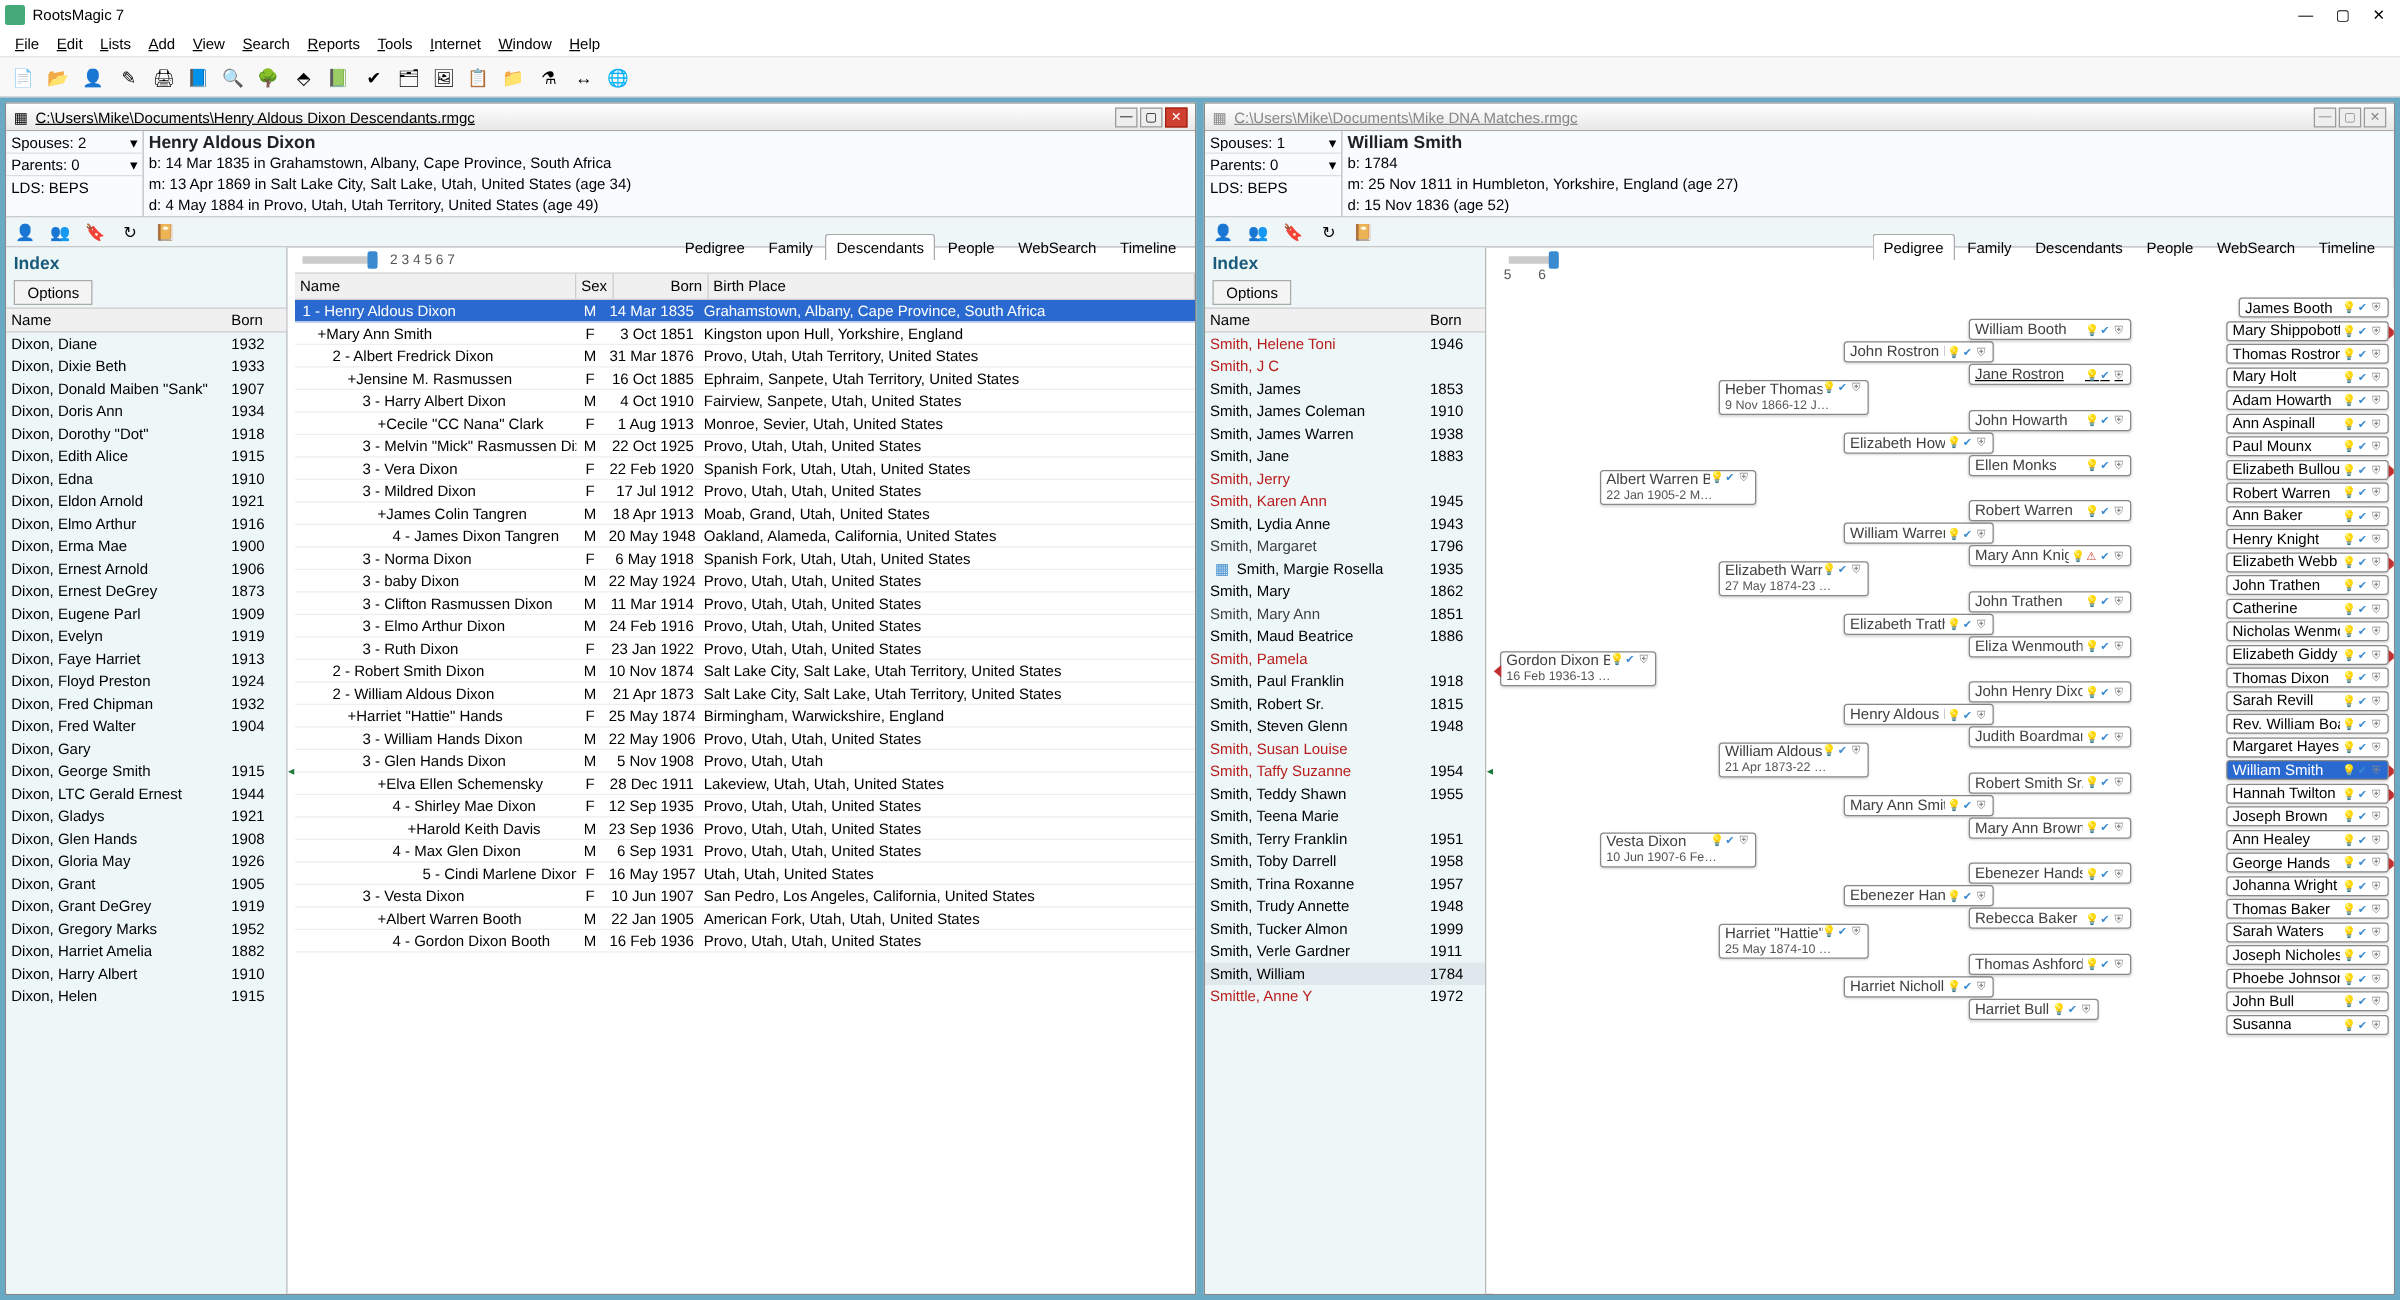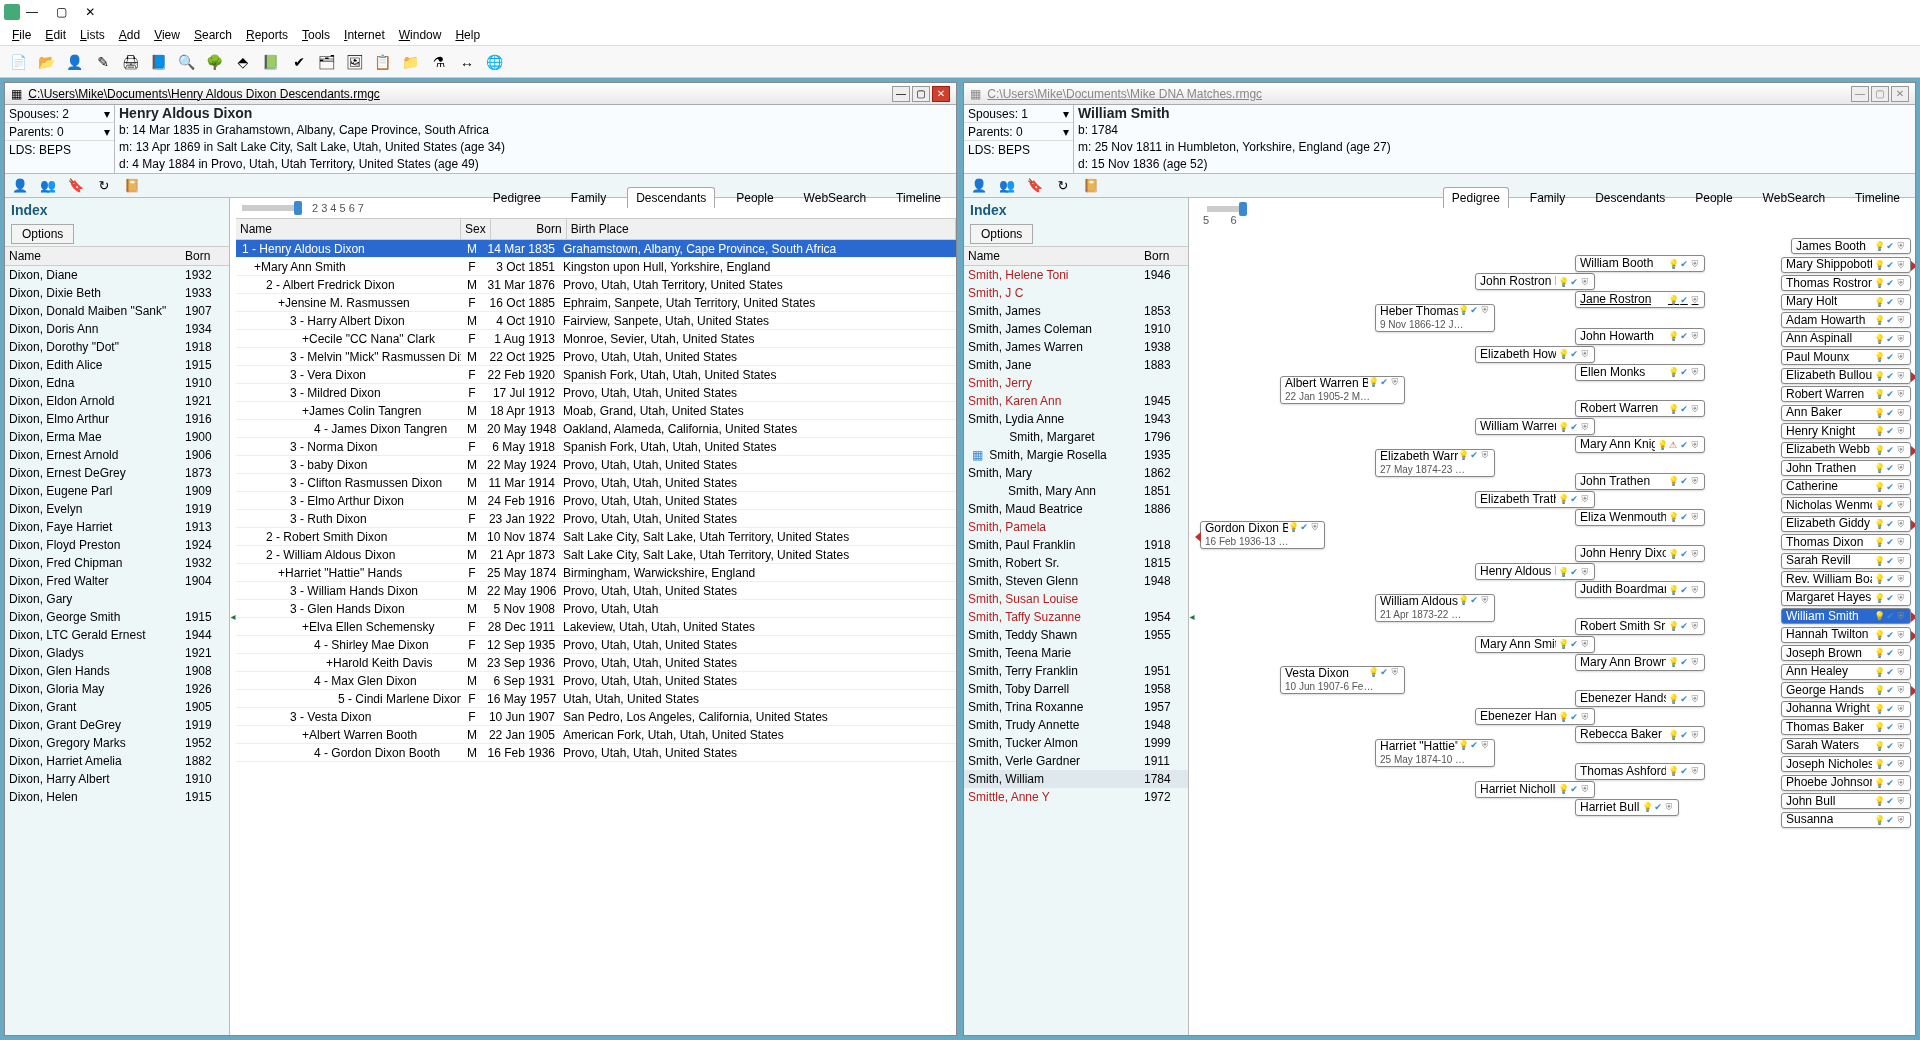--- a/index.html
+++ b/index.html
@@ -24,36 +24,36 @@
 .child-title .cbtns span.close{background:#d04030;color:#fff;border-color:#a02010;}
 .person-hdr { display:flex; border-bottom:1px solid #bbb; background:#f8fcff;}
 .person-left { width:110px; border-right:1px solid #bbb;}
 .person-left div { display:flex; align-items:center; height:18px; padding:0 4px; border-bottom:1px solid #ddd;}
 .person-left div:last-child{border-bottom:none;}
 .person-right { flex:1; padding:0 4px;}
 .person-right .pname { font-weight:bold; font-size:14px; color:#222;}
 .person-right div { height:17px; line-height:17px; white-space:nowrap;}
 .mini-tb { height:24px; background:#eef6f8; display:flex; align-items:center; gap:10px; padding:0 6px; border-bottom:1px solid #bbb;}
 .mini-tb .mbtn { width:18px;height:18px; display:flex;align-items:center;justify-content:center;font-size:13px;}
-.tabs { margin-left:auto; display:flex; gap:12px;margin-top:23px;}
+.tabs { margin-left:auto; display:flex; gap:1px;margin-top:23px;}
 .tabs span { padding:3px 8px; border:1px solid transparent; border-bottom:none;}
 .tabs span.active { background:#fff; border-color:#aaa; border-radius:3px 3px 0 0;}
 .index-pane { width:225px; border-right:1px solid #bbb; background:#eef7f8; display:flex; flex-direction:column;}
 .index-hdr { font-weight:bold; color:#1a5a7a; font-size:14px; padding:4px 6px;}
 .opt-btn { margin:2px 6px; padding:2px 10px; border:1px solid #aaa; background:#f4f4f4; width:fit-content;}
 .idx-cols { display:flex; background:#f0f0f0; border-top:1px solid #ccc; border-bottom:1px solid #ccc;}
 .idx-cols span:first-child{flex:1;padding:2px 4px;}
 .idx-cols span:last-child{width:48px;padding:2px 4px;text-align:left;}
 .idx-list { flex:1; overflow:hidden;}
 .idx-row { display:flex; height:18px; align-items:center;}
 .idx-row span:first-child{flex:1;padding:0 4px;white-space:nowrap;overflow:hidden;}
 .idx-row span:last-child{width:48px;padding:0 4px;}
 .idx-row.hl{background:#dfe8ec;}
 .purple{color:#b91c1c;}
-.green{color:#000000;text-align:center;}
+.green{color:#404040;}
 .content { flex:1; display:flex; min-height:0;}
 .content-body { flex:1; display:flex; flex-direction:column; min-width:0;}
 .gens { height:20px; padding:2px 6px; display:flex; gap:6px; font-size:11px; color:#555; align-items:center;}
 .gens .slider{width:60px;height:6px;background:#ccc;position:relative;margin-right:4px;}
 .gens .slider .thumb{position:absolute;top:-4px;width:8px;height:14px;background:#3a8ad0;border-radius:2px;}
 .desc-table { flex:1; overflow:auto; border-top:1px solid #ccc; position:relative;}
 .dt-head { display:flex; background:#f0f0f0; border-bottom:1px solid #ccc; position:sticky;top:0;}
 .dt-head span { padding:3px 4px; border-right:1px solid #ccc;}
 .dt-row { display:flex; height:18px; align-items:center; border-bottom:1px solid #eee;}
 .dt-row.sel{background:#2a6ad0;color:#fff;}
@@ -77,20 +77,21 @@
 .pbox .temple{color:#888;}
 .tri{position:absolute;width:0;height:0;border-top:5px solid transparent;border-bottom:5px solid transparent;border-left:6px solid #c03030;}
 .tril{position:absolute;width:0;height:0;border-top:5px solid transparent;border-bottom:5px solid transparent;border-right:6px solid #c03030;}
 .splitter-handle{width:6px;background:transparent;display:flex;align-items:center;justify-content:center;color:#1a7a3a;font-size:10px;cursor:ew-resize;}
 </style>
 </head>
 <body>
 
 <div class="titlebar">
   <div class="icon"></div>
+  <div class="title">RootsMagic 7</div>
   <div class="winbtns">
     <span>—</span>
     <span>▢</span>
     <span>✕</span>
   </div>
 </div>
 
 <div class="menubar" id="menubar">
     <span><u>F</u>ile</span>
     <span><u>E</u>dit</span>

